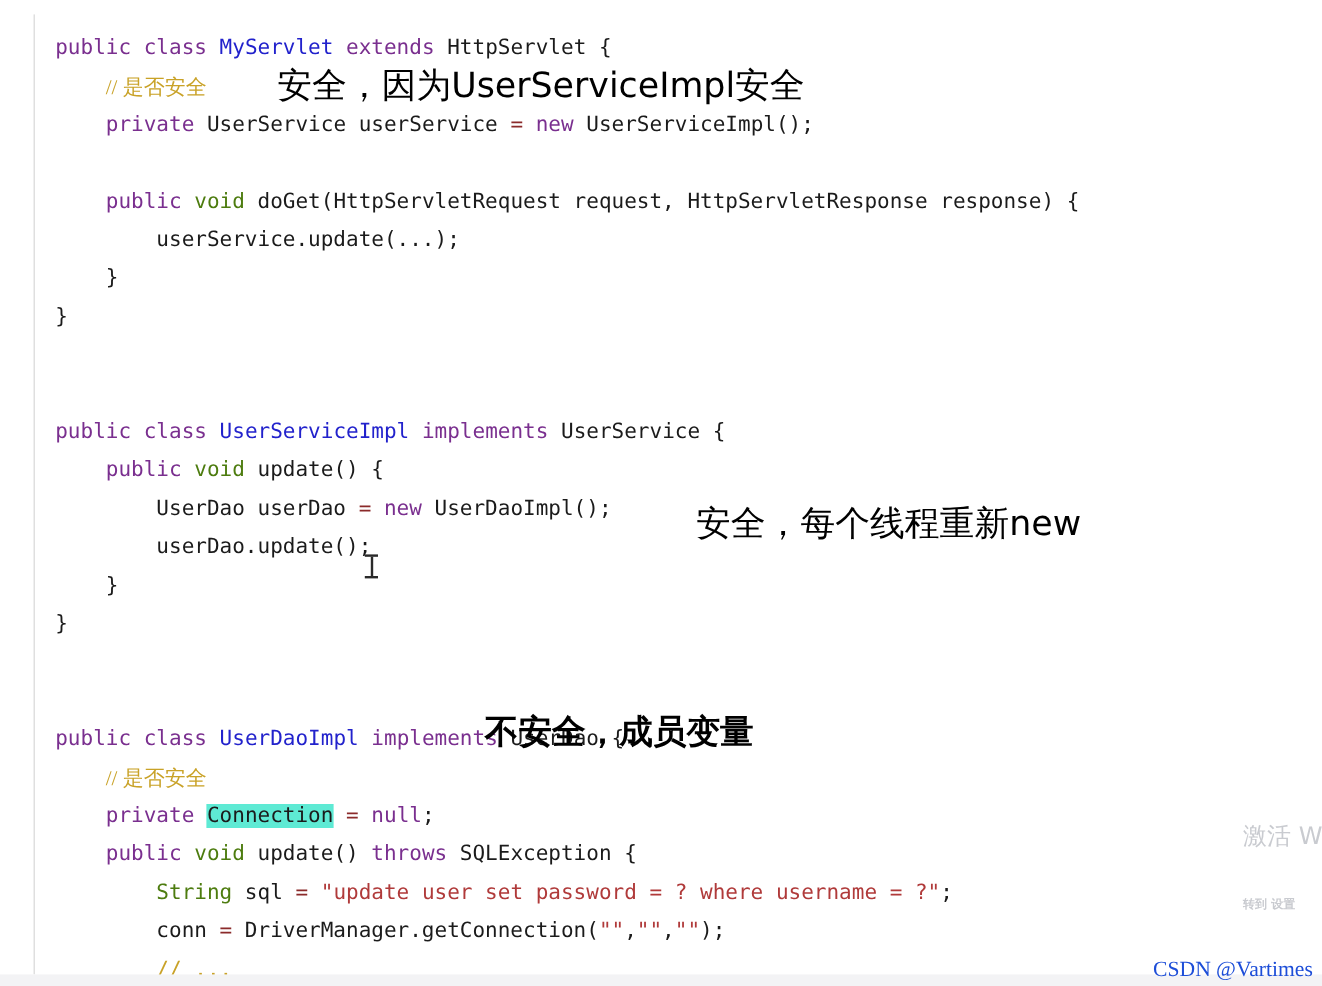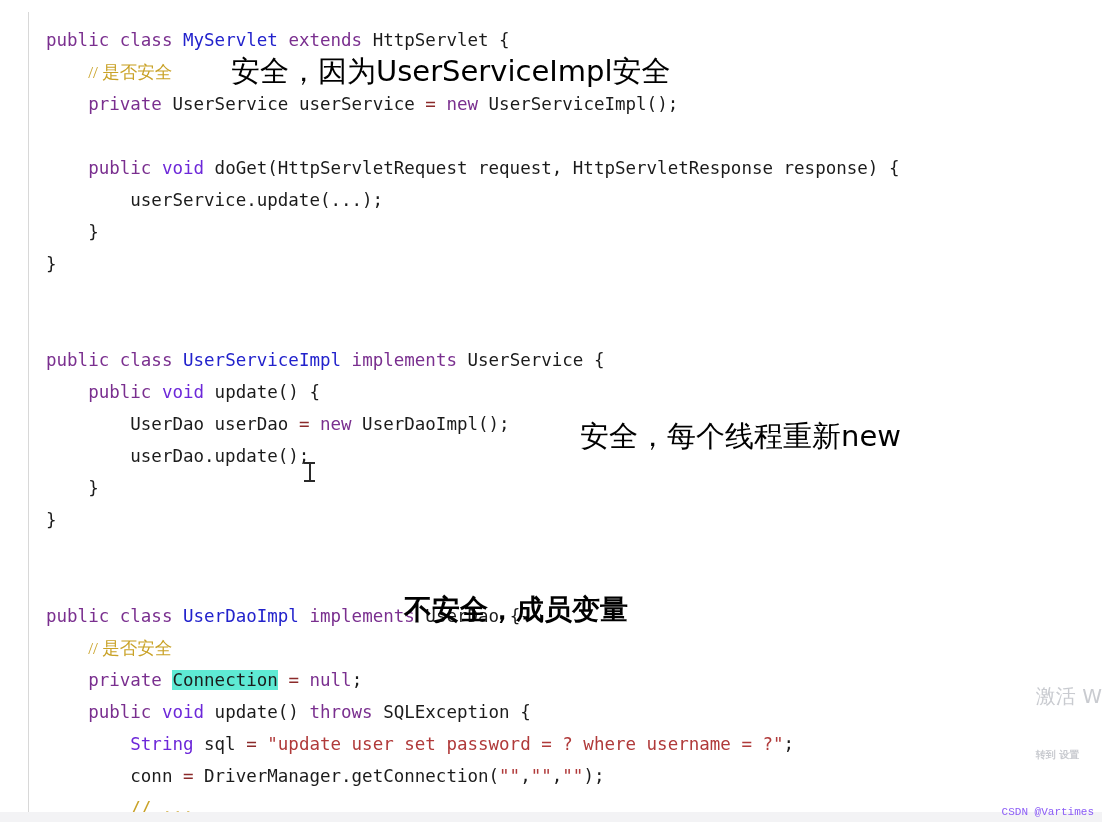--- a/index.html
+++ b/index.html
@@ -52,21 +52,21 @@
     font-size: 17.5px;
     line-height: 32px;
     white-space: pre;
     color: #1b1b1b;
     letter-spacing: 0px;
   }
   .ln { height: 32px; white-space: pre; }
 
   
   .kw      { color: #7a2f8f; }          
-  .type    { color: #6d28d9; }          
+  .type    { color: #4d7c0f; }          
   .cls     { color: #2222cc; }          
   .plain   { color: #1b1b1b; }
   .cmt     { color: #c9a227; }          
   .cmtcn   { color: #c9a227; font-family: Liberation Serif, serif; }
   .str     { color: #b03a3a; }          
   .op      { color: #8b2a2a; }          
   .hl      { background: #5eead4; }     
 
   
   .annot {
@@ -106,23 +106,23 @@
     white-space: pre;
     margin-left: 24px;
   }
   #win-watermark .wm-title { font-size: 20px; line-height: 24px; }
   #win-watermark .wm-sub   { font-size: 10px; line-height: 18px; font-weight: bold; }
 
   #csdn-watermark {
     position: absolute;
     right: 8px;
     bottom: 4px;
-    color: #8b5cf6;
-    font-family: Liberation Mono, monospace;
-    font-size: 11px;
+    color: #1d4ed8;
+    font-family: Liberation Serif, serif;
+    font-size: 18px;
     white-space: pre;
     pointer-events: none;
   }
 </style>
 </head>
 <body>
 
 <div id="editor">
 
   <div id="gutter-rule"></div>

